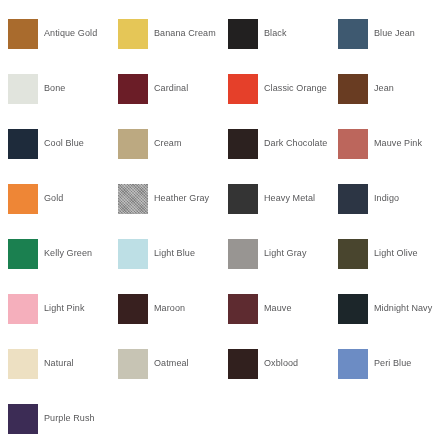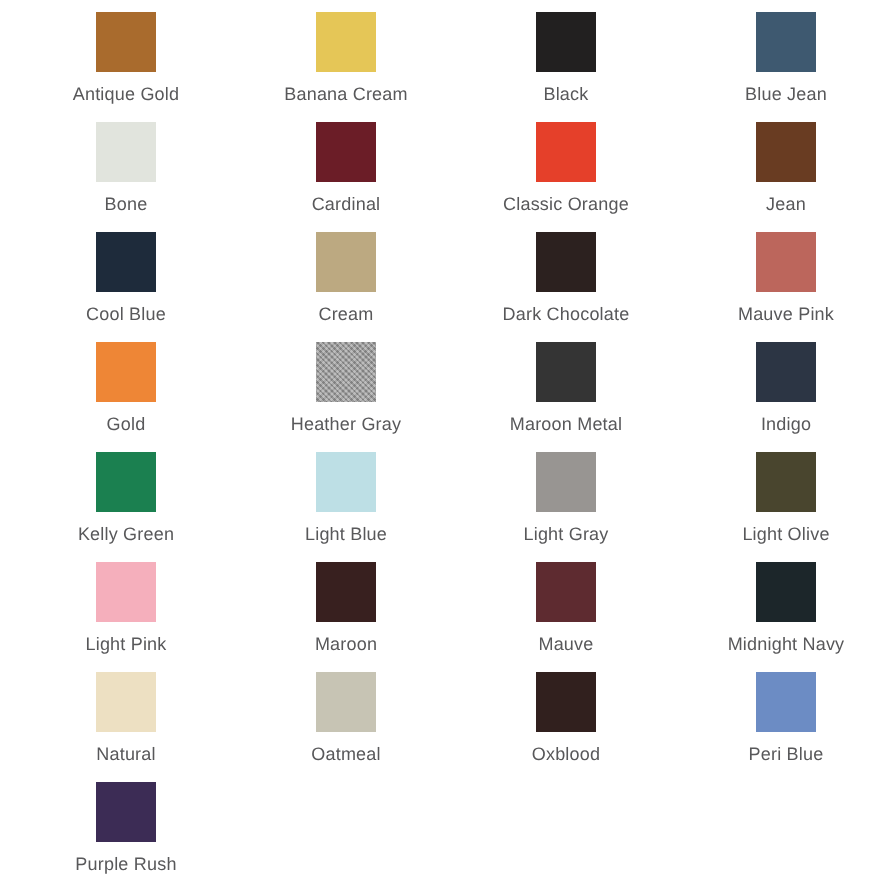--- a/index.html
+++ b/index.html
@@ -20,21 +20,20 @@
     grid-auto-rows: 55px;
     width: 440px;
     padding: 6px 0 0 8px;
     box-sizing: border-box;
   }
   .swatch-item {
     display: flex;
     align-items: center;
     gap: 6px;
     height: 55px;
-    flex-direction: column;
   }
   .swatch-chip {
     width: 30px;
     height: 30px;
     flex: 0 0 30px;
     background-color: #cccccc;
   }
   .swatch-chip.textured {
     background-image:
       repeating-linear-gradient(45deg, rgba(255,255,255,0.22) 0 1px, rgba(0,0,0,0.10) 1px 2px),
@@ -104,21 +103,21 @@
     <div class="swatch-item">
       <div class="swatch-chip" style="background-color: rgb(238, 134, 54);"></div>
       <div class="swatch-label">Gold</div>
     </div>
     <div class="swatch-item">
       <div class="swatch-chip textured" style="background-color: rgb(154, 154, 154);"></div>
       <div class="swatch-label">Heather Gray</div>
     </div>
     <div class="swatch-item">
       <div class="swatch-chip" style="background-color: rgb(52, 52, 52);"></div>
-      <div class="swatch-label">Maroon Metal</div>
+      <div class="swatch-label">Heavy Metal</div>
     </div>
     <div class="swatch-item">
       <div class="swatch-chip" style="background-color: rgb(44, 53, 68);"></div>
       <div class="swatch-label">Indigo</div>
     </div>
     <div class="swatch-item">
       <div class="swatch-chip" style="background-color: rgb(27, 128, 80);"></div>
       <div class="swatch-label">Kelly Green</div>
     </div>
     <div class="swatch-item">

